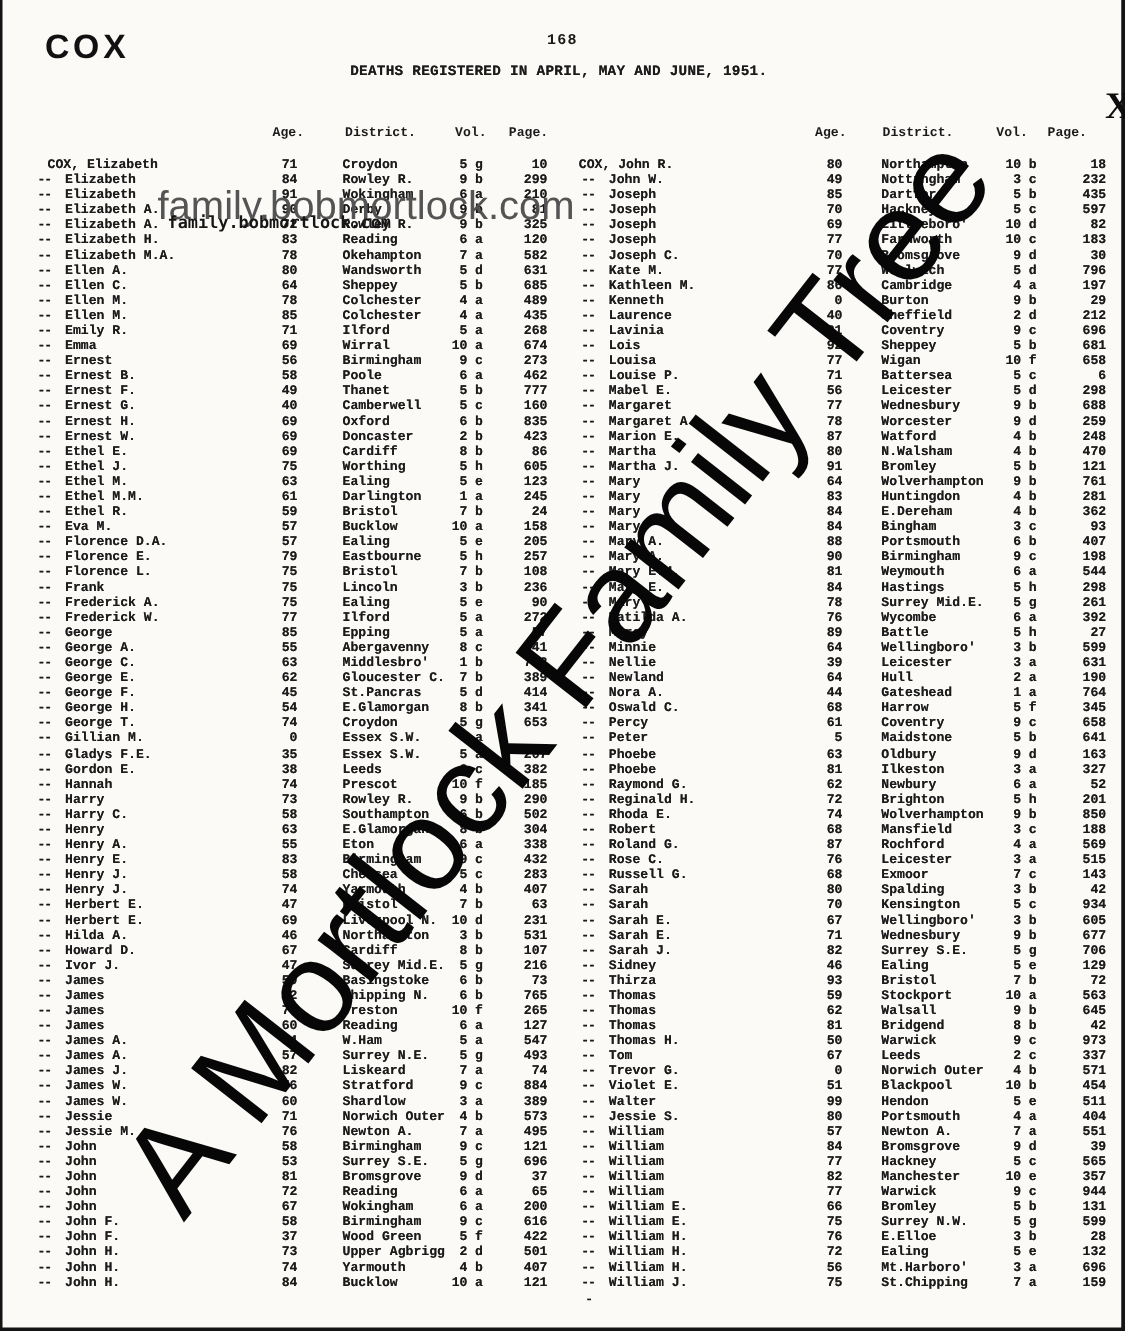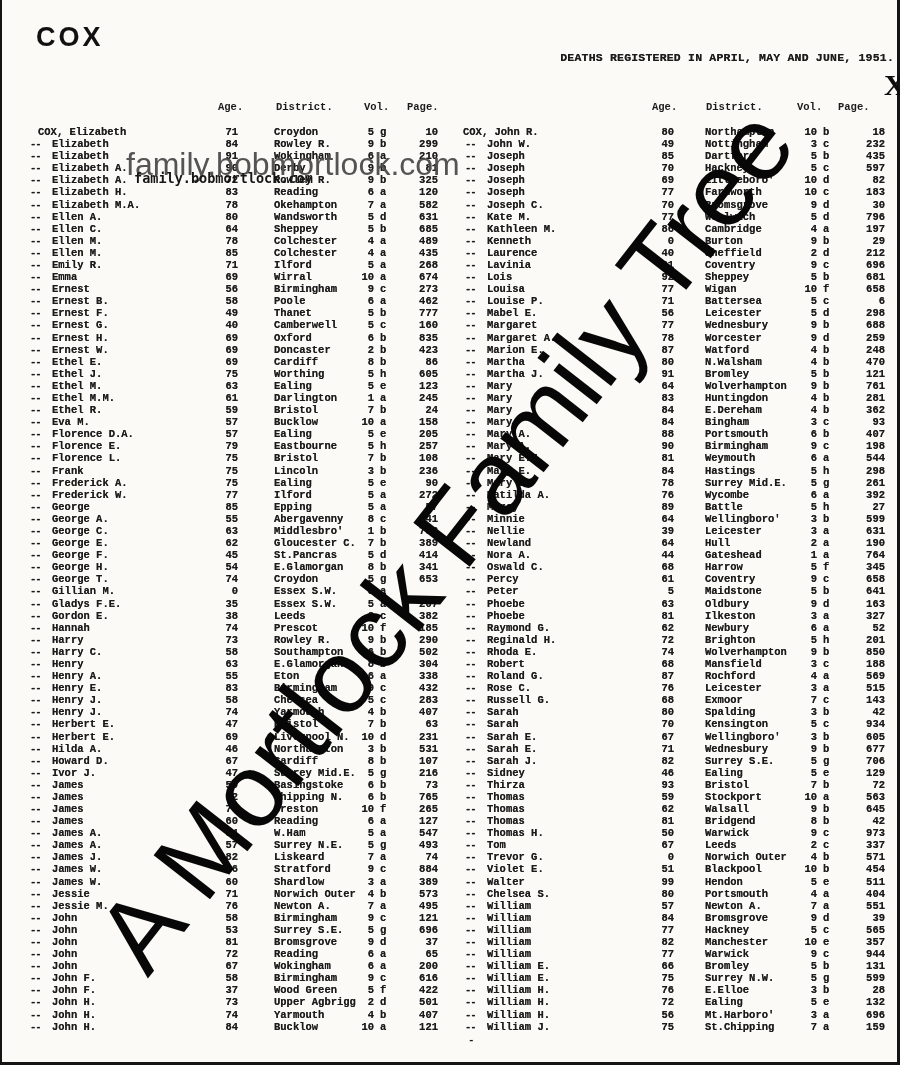--- a/index.html
+++ b/index.html
@@ -19,21 +19,21 @@
   #surname {
     position:absolute; left:36px; top:22px;
     font-family:"Liberation Sans","DejaVu Sans",sans-serif;
     font-size:27px; font-weight:700; letter-spacing:3px; color:#111;
   }
   #page-number {
     position:absolute; left:0; top:25px; width:900px; text-align:center;
     font-size:12px; font-weight:700; letter-spacing:1px;
   }
   #doc-title {
-    position:absolute; left:0; top:51px; width:894px; text-align:right;
+    position:absolute; left:0; top:51px; width:894px; text-align:center;
     font-size:11.5px; font-weight:700; letter-spacing:0.2px;
     text-shadow:0 0 0.5px rgba(20,20,20,.8);
   }
   .hdr { position:absolute; top:101px; font-size:10.5px; font-weight:700; }
   .hdr span { position:absolute; white-space:nowrap; }
   #hdr-left  { left:28px; }
   #hdr-right { left:462px; }
   #hdr-left  .h-age{left:190px;} #hdr-left  .h-district{left:248px;} #hdr-left  .h-vol{left:336px;} #hdr-left  .h-page{left:379px;}
   #hdr-right .h-age{left:190px;} #hdr-right .h-district{left:244px;} #hdr-right .h-vol{left:335px;} #hdr-right .h-page{left:376px;}
 
@@ -91,20 +91,21 @@
 </style>
 </head>
 <body>
 
 <div id="page">
   <div id="edge-left" class="edge"></div>
   <div id="edge-right" class="edge"></div>
   <div id="edge-bottom" class="edge"></div>
 
   <div id="surname">COX</div>
+  <div id="page-number">168</div>
   <div id="doc-title">DEATHS REGISTERED IN APRIL, MAY AND JUNE, 1951.</div>
 
   <div id="hdr-left" class="hdr">
     <span class="h-age">Age.</span>
     <span class="h-district">District.</span>
     <span class="h-vol">Vol.</span>
     <span class="h-page">Page.</span>
   </div>
   <div id="hdr-right" class="hdr">
     <span class="h-age">Age.</span>
@@ -1351,21 +1352,21 @@
         <span class="dash">--</span>
         <span class="name">Walter</span>
         <span class="age">99</span>
         <span class="district">Hendon</span>
         <span class="volnum">5</span>
         <span class="volletter">e</span>
         <span class="pageno">511</span>
       </div>
       <div class="row" style="left: 462px; top: 887.67px;">
         <span class="dash">--</span>
-        <span class="name">Chelsea S.</span>
+        <span class="name">Jessie S.</span>
         <span class="age">80</span>
         <span class="district">Portsmouth</span>
         <span class="volnum">4</span>
         <span class="volletter">a</span>
         <span class="pageno">404</span>
       </div>
       <div class="row" style="left: 462px; top: 899.76px;">
         <span class="dash">--</span>
         <span class="name">William</span>
         <span class="age">57</span>

